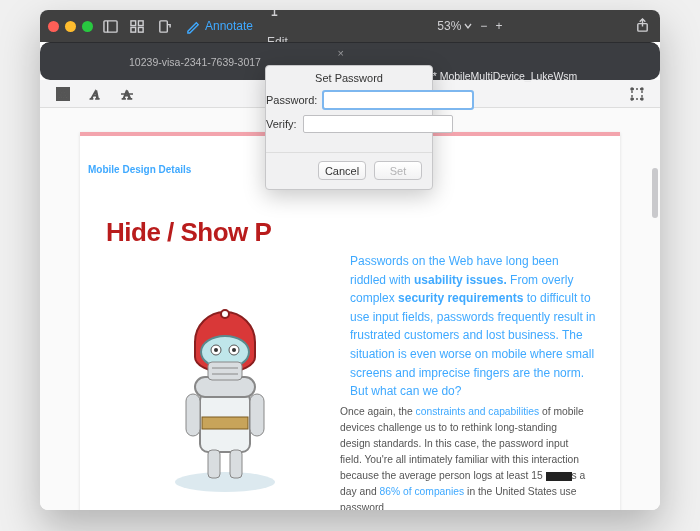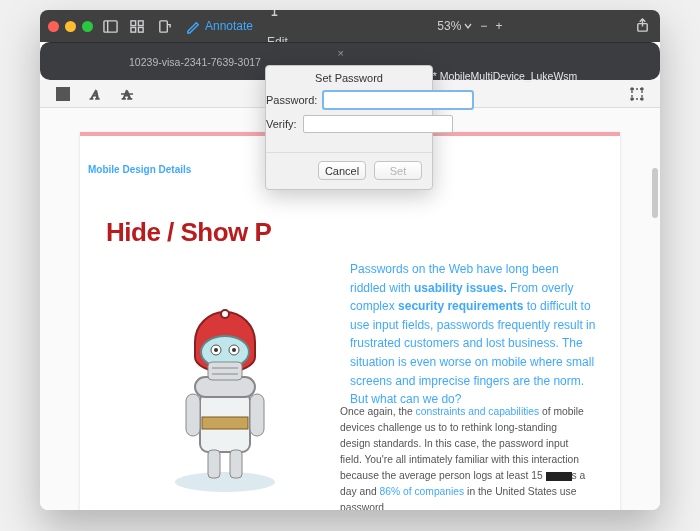--- a/index.html
+++ b/index.html
@@ -32,21 +32,21 @@
   .formatbar { height:28px; background:#f4f4f5; border-bottom:1px solid #ddd; display:flex; align-items:center; padding:0 14px; gap:14px;}
   .fmt-icon { width:18px; height:16px; display:flex; align-items:center; justify-content:center; }
   .fmt-icon svg { width:16px; height:16px; stroke:#555; fill:none; stroke-width:1.4; }
   .crop { margin-left:auto; }
   
   .doc-area { flex:1; background:#fafafa; overflow:hidden; position:relative; }
   .page { position:absolute; left:40px; top:24px; width:540px; height:440px; background:#fff; box-shadow:0 1px 3px rgba(0,0,0,0.12); }
   .page .topline { position:absolute; top:0; left:0; right:0; height:4px; background:#e95a6a; opacity:0.55;}
   .cat { position:absolute; top:32px; left:8px; color:#3fa9ff; font-size:10px; font-weight:600;}
   .heading { position:absolute; top:46px; left:26px; font-size:26px; font-weight:700; color:#b91c1c; letter-spacing:-0.5px;margin-top:39px;}
-  .intro { position:absolute; top:128px; left:270px; width:246px; font-size:12px; color:#3fa9ff; line-height:1.55;}
+  .intro { position:absolute; top:120px; left:270px; width:246px; font-size:12px; color:#3fa9ff; line-height:1.55;}
   .intro b { font-weight:700; }
   .para { position:absolute; top:272px; left:260px; width:250px; font-size:10.3px; color:#555; line-height:1.55;}
   .para .lk { color:#3fa9ff; }
   .para .redact { display:inline-block; width:26px; height:9px; background:#222; vertical-align:middle; }
   .scrollbar { position:absolute; right:2px; top:60px; width:6px; height:50px; background:#c9c9cc; border-radius:3px;}
   
   .robot { position:absolute; top:150px; left:70px; width:150px; height:220px; }
   
   .dialog { position:absolute; left:225px; top:55px; width:168px; background:#f1f1f2; border:1px solid #c7c7c9; border-radius:4px; box-shadow:0 6px 22px rgba(0,0,0,0.22); font-size:11px; color:#333;}
   .dlg-title { text-align:center; padding:6px 0 4px; font-size:11px; }

